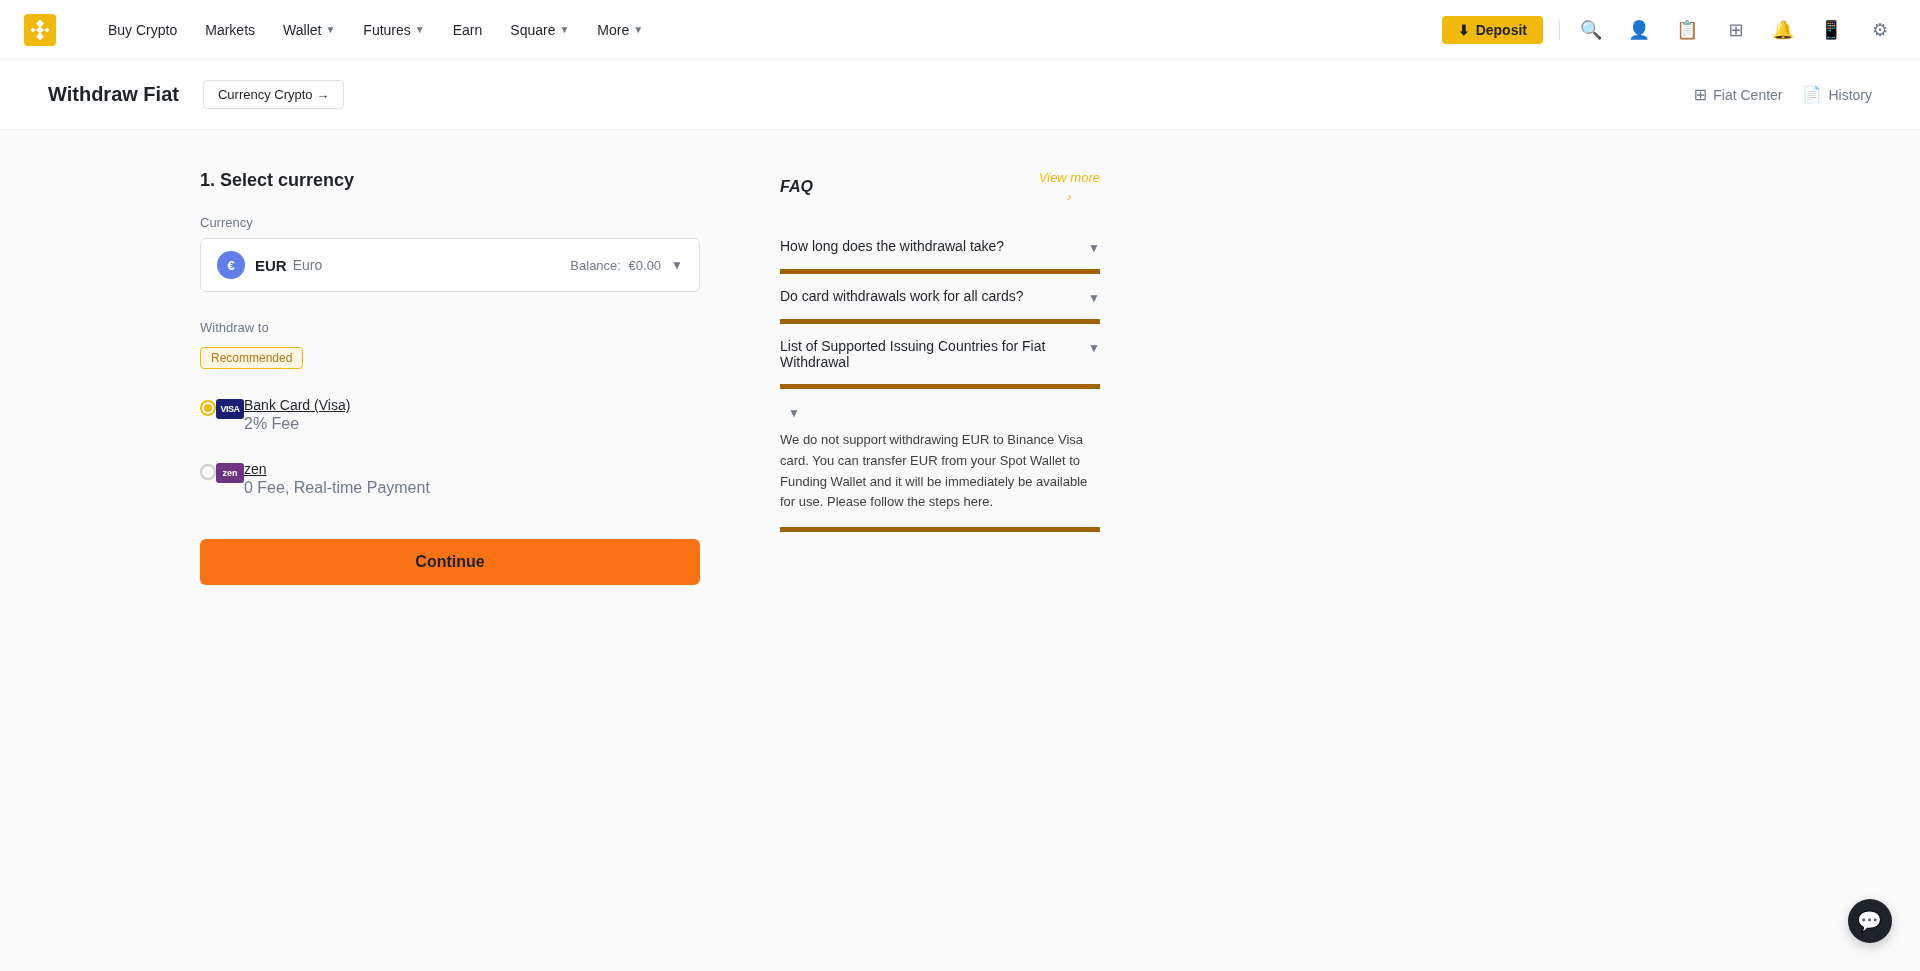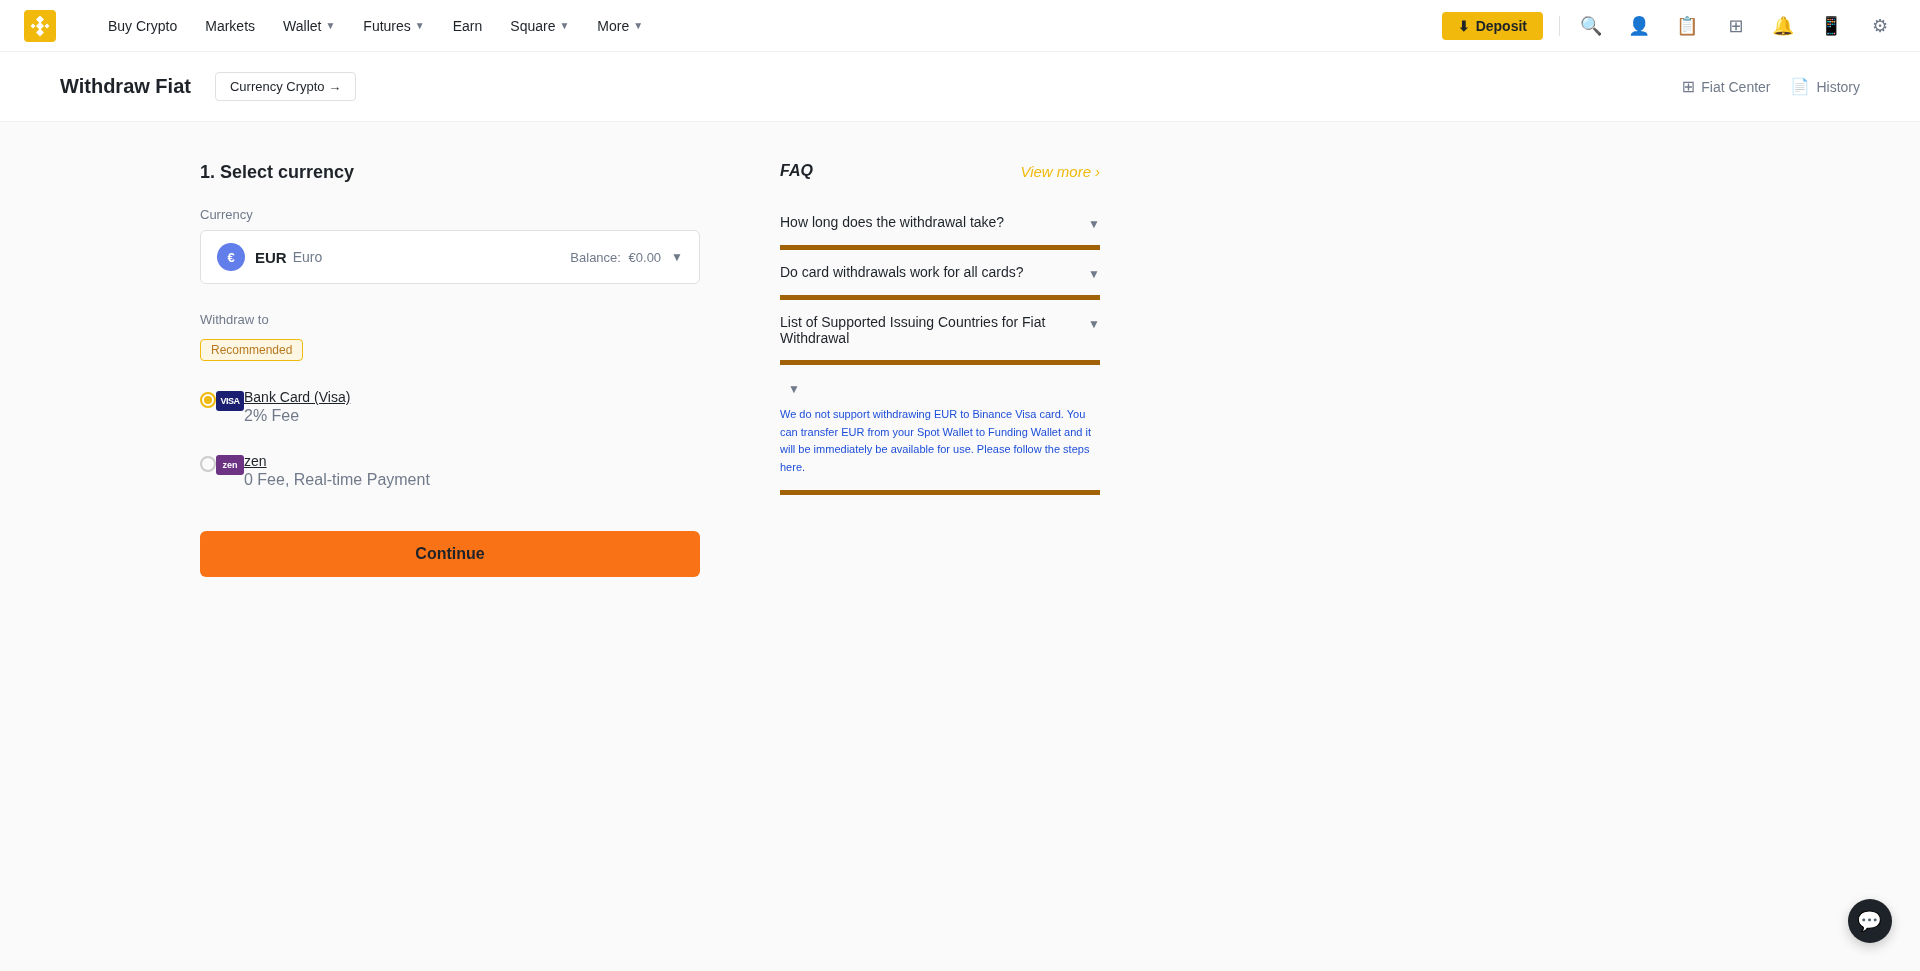--- a/index.html
+++ b/index.html
@@ -3,21 +3,21 @@
   <meta charset="utf-8">
   <style>
     * { box-sizing: border-box; margin: 0; padding: 0; }
     body { font-family: -apple-system, BlinkMacSystemFont, 'Segoe UI', sans-serif; background: #fff; color: #1e2329; font-size: 14px; }
 
     
     .navbar {
       display: flex;
       align-items: center;
       padding: 0 24px;
-      height: 52px;
+      height: 60px;
       background: #fff;
       border-bottom: 1px solid #f0f0f0;
       position: sticky;
       top: 0;
       z-index: 100;
     }
     .navbar-logo {
       display: flex;
       align-items: center;
       margin-right: 32px;
@@ -79,21 +79,21 @@
       align-items: center;
       justify-content: center;
       font-size: 18px;
       border-radius: 4px;
     }
 
     
     .page-header {
       display: flex;
       align-items: center;
-      padding: 20px 60px;
+      padding: 20px 48px;
       background: #fff;
       border-bottom: 1px solid #f0f0f0;
       gap: 24px;
     }
     .page-title {
       font-size: 20px;
       font-weight: 600;
       color: #1e2329;
     }
     .withdraw-crypto-btn {
@@ -297,25 +297,26 @@
       margin-bottom: 20px;
       font-style: italic;
     }
     .faq-title {
       font-size: 16px;
       font-weight: 600;
       color: #1e2329;
     }
     .view-more-link {
       color: #f0b90b;
-      font-size: 15px;
+      font-size: 13px;
       cursor: pointer;
       display: flex;
       align-items: center;
       gap: 4px;
+      flex-direction: column;
     }
     .faq-item {
       border-bottom: 5px solid #a16207;
       padding: 14px 0;
     }
     .faq-item:first-of-type { border-top: 1px solid #f0f0f0; }
     .faq-question {
       display: flex;
       align-items: flex-start;
       justify-content: space-between;
@@ -327,22 +328,22 @@
       color: #1e2329;
       flex: 1;
     }
     .faq-chevron {
       color: #707a8a;
       font-size: 12px;
       margin-top: 3px;
       flex-shrink: 0;
     }
     .faq-answer {
-      font-size: 11px;
-      color: #1d4ed8;
+      font-size: 13px;
+      color: #404040;
       margin-top: 10px;
       line-height: 1.6;
     }
 
     
     .support-btn {
       position: fixed;
       bottom: 28px;
       right: 28px;
       width: 44px;

